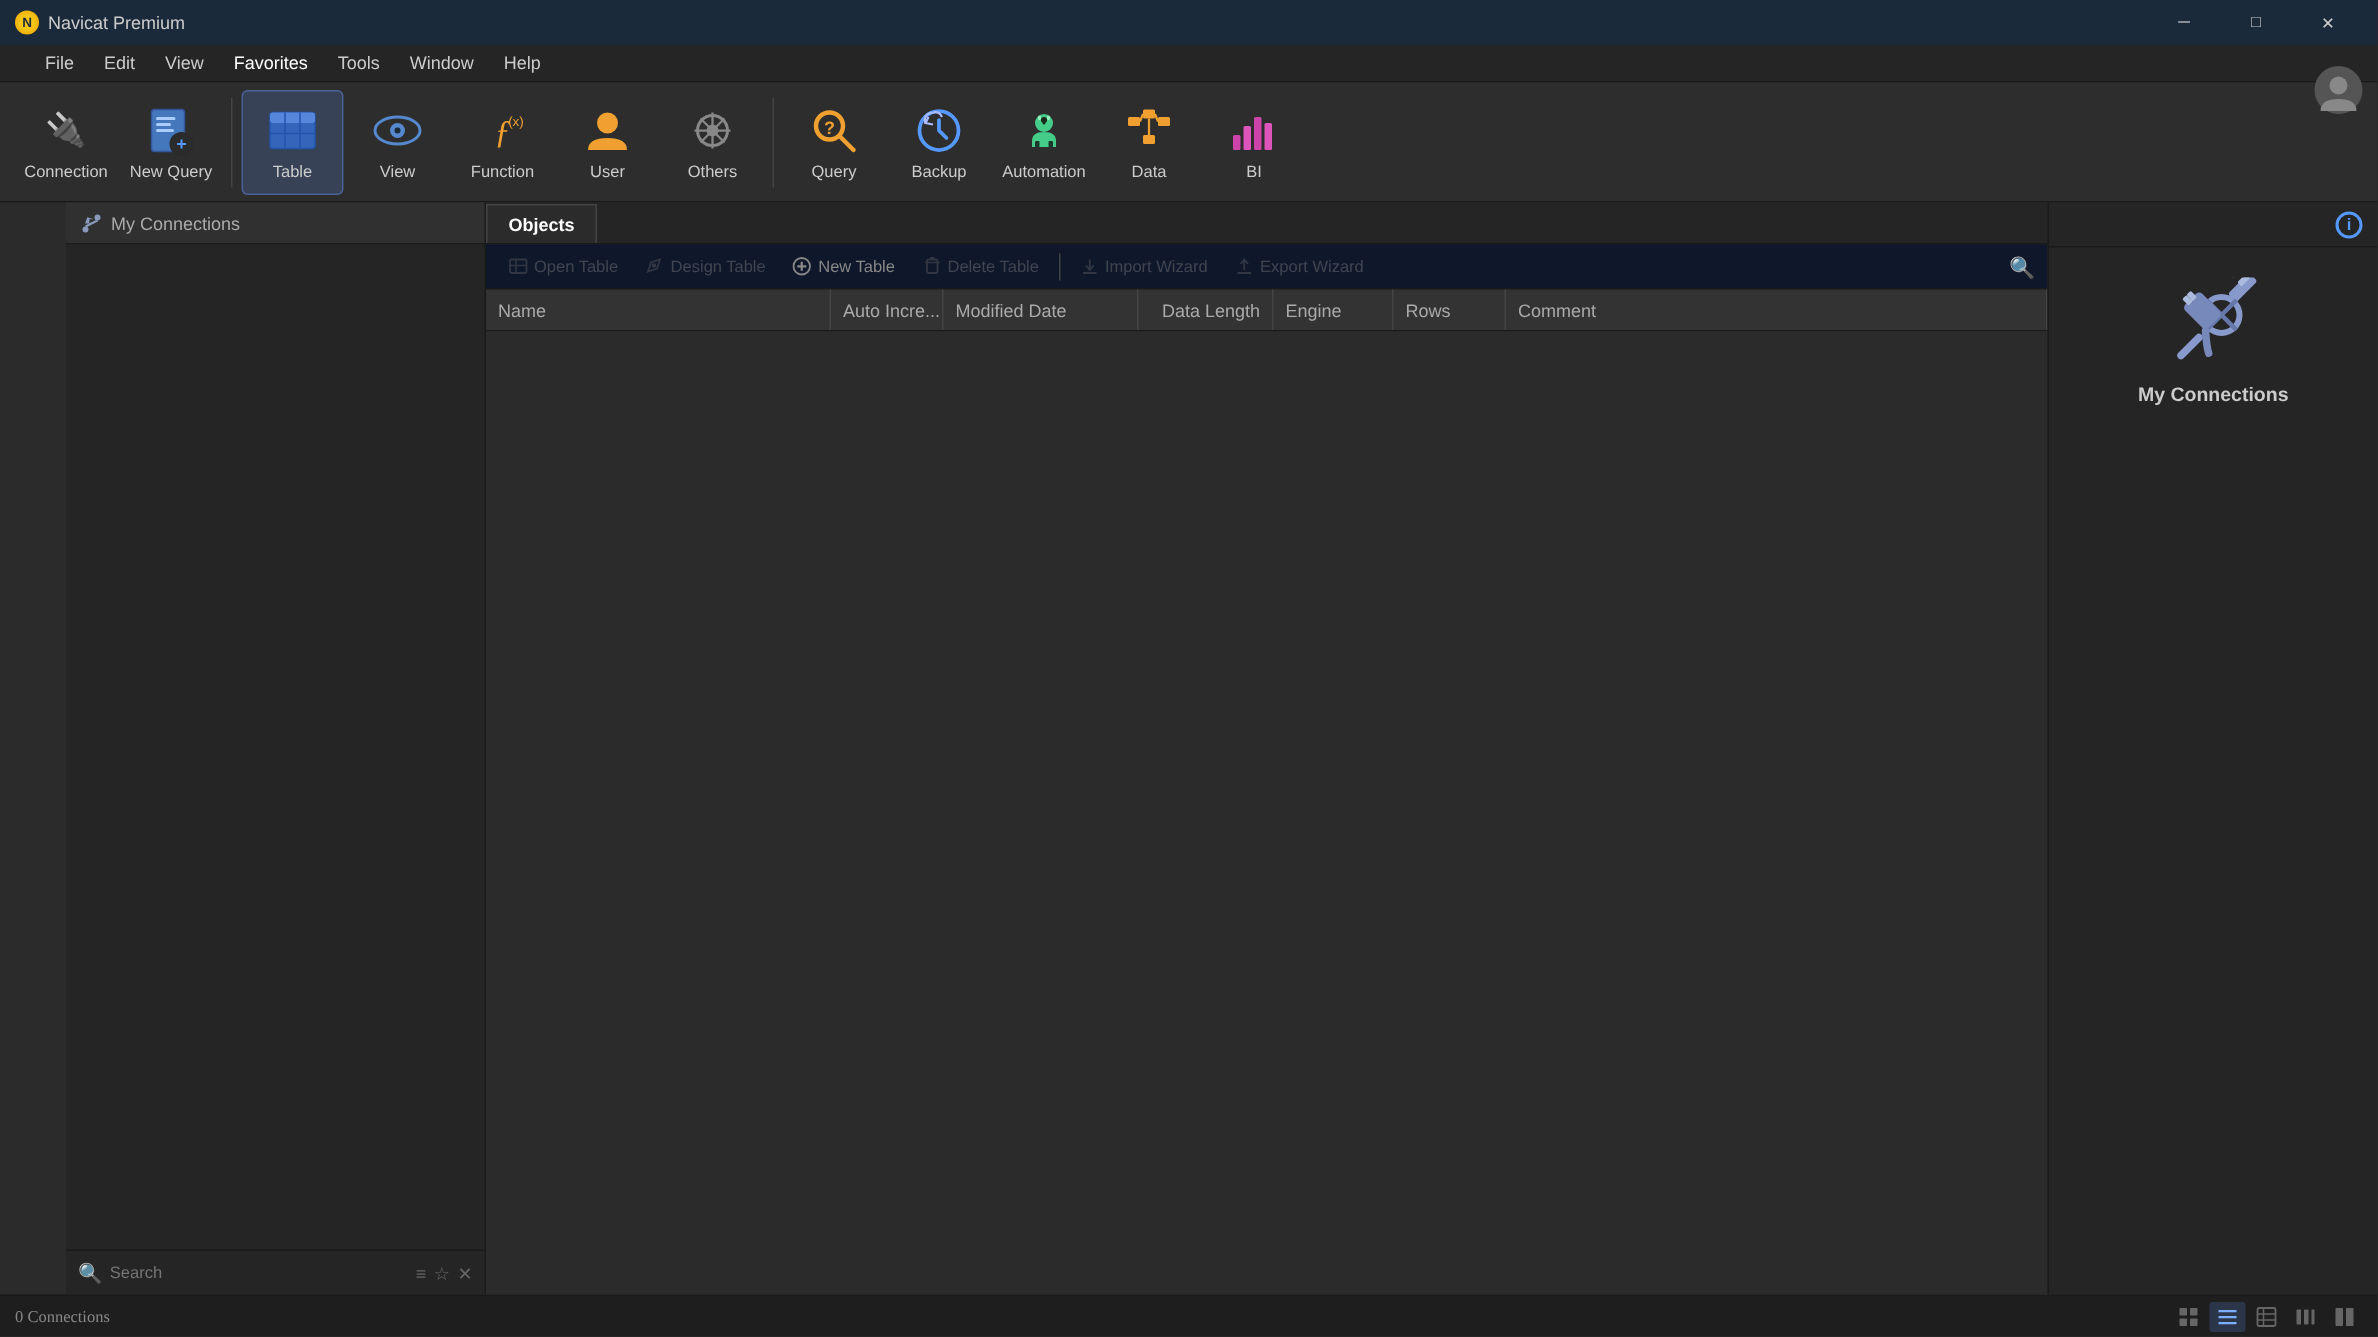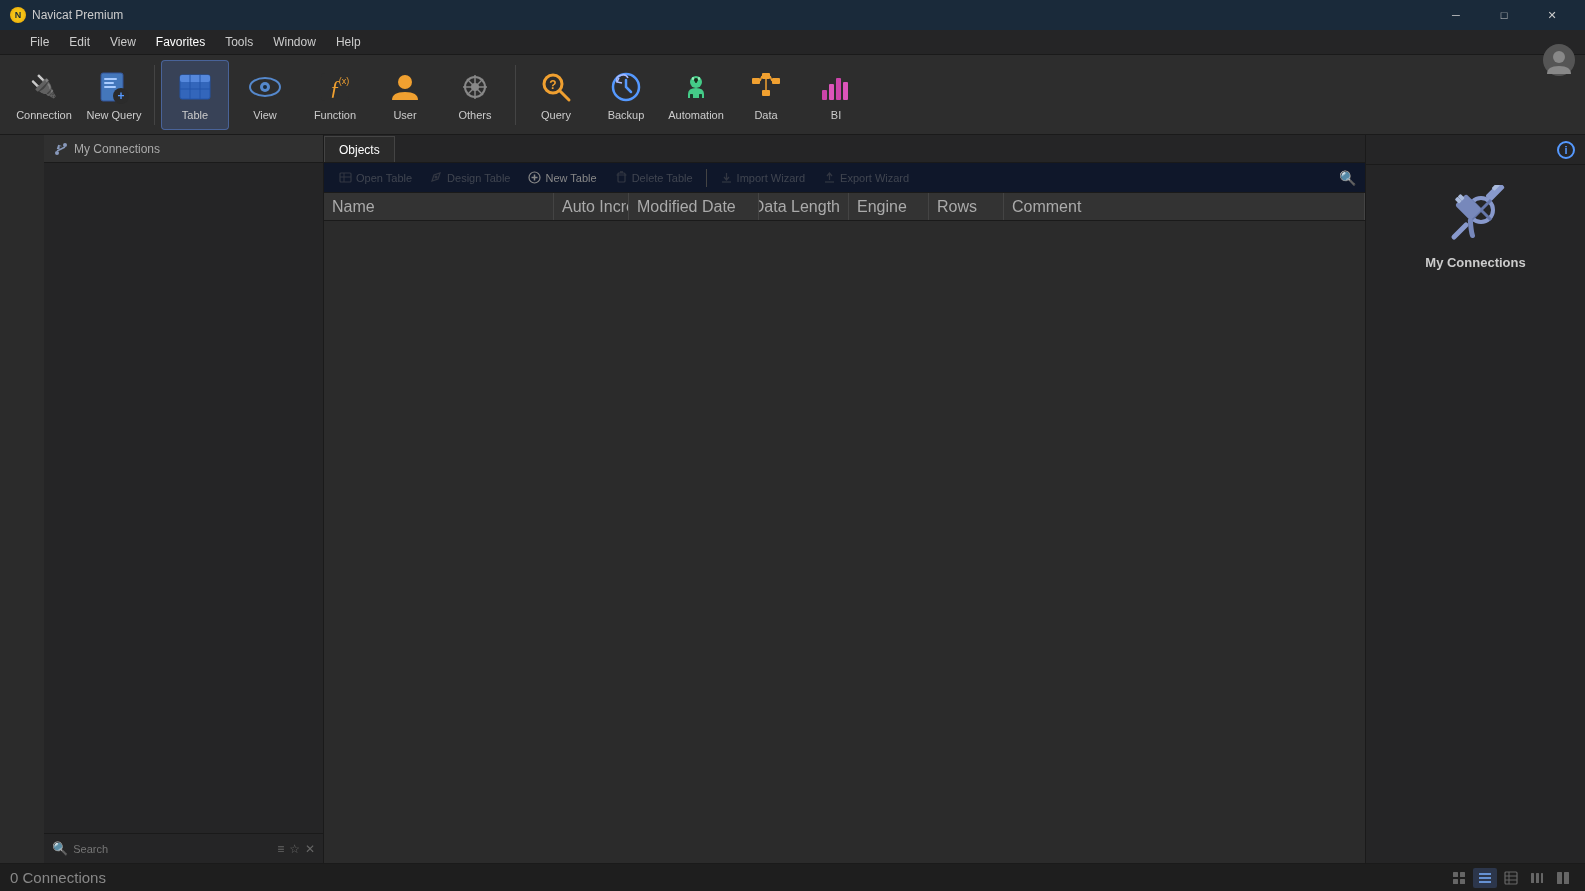--- a/index.html
+++ b/index.html
@@ -195,20 +195,21 @@
       align-items: center;
       cursor: pointer;
       font-size: 12px;
       border: 1px solid transparent;
       border-bottom: none;
     }
     .tab.active {
       background: #2b2b2b;
       border-color: #444;
       color: #fff;
+      font-weight: bold;
     }
     .tab:not(.active) { color: #888; background: #1e1e1e; }
 
     
     #content-toolbar {
       height: 30px;
       background: #0f172a;
       display: flex;
       align-items: center;
       padding: 0 8px;
@@ -242,21 +243,21 @@
       background: #333;
       display: flex;
       align-items: center;
       border-bottom: 1px solid #1a1a1a;
     }
     .th-cell {
       height: 100%;
       display: flex;
       align-items: center;
       padding: 0 8px;
-      font-size: 16px;
+      font-size: 12px;
       color: #aaa;
       border-right: 1px solid #444;
       overflow: hidden;
       white-space: nowrap;
     }
 
     
     #table-body {
       flex: 1;
       background: #2b2b2b;
@@ -316,22 +317,23 @@
     #status-bar {
       height: 28px;
       background: #1e1e1e;
       display: flex;
       align-items: center;
       padding: 0 10px;
       justify-content: space-between;
       border-top: 1px solid #1a1a1a;
     }
     #status-text {
-      font-size: 15px;
+      font-size: 11px;
       color: #888;
+      font-family: Liberation Serif, serif;
     }
     #view-icons {
       display: flex;
       gap: 2px;
     }
     .view-icon-btn {
       width: 24px;
       height: 20px;
       display: flex;
       align-items: center;

